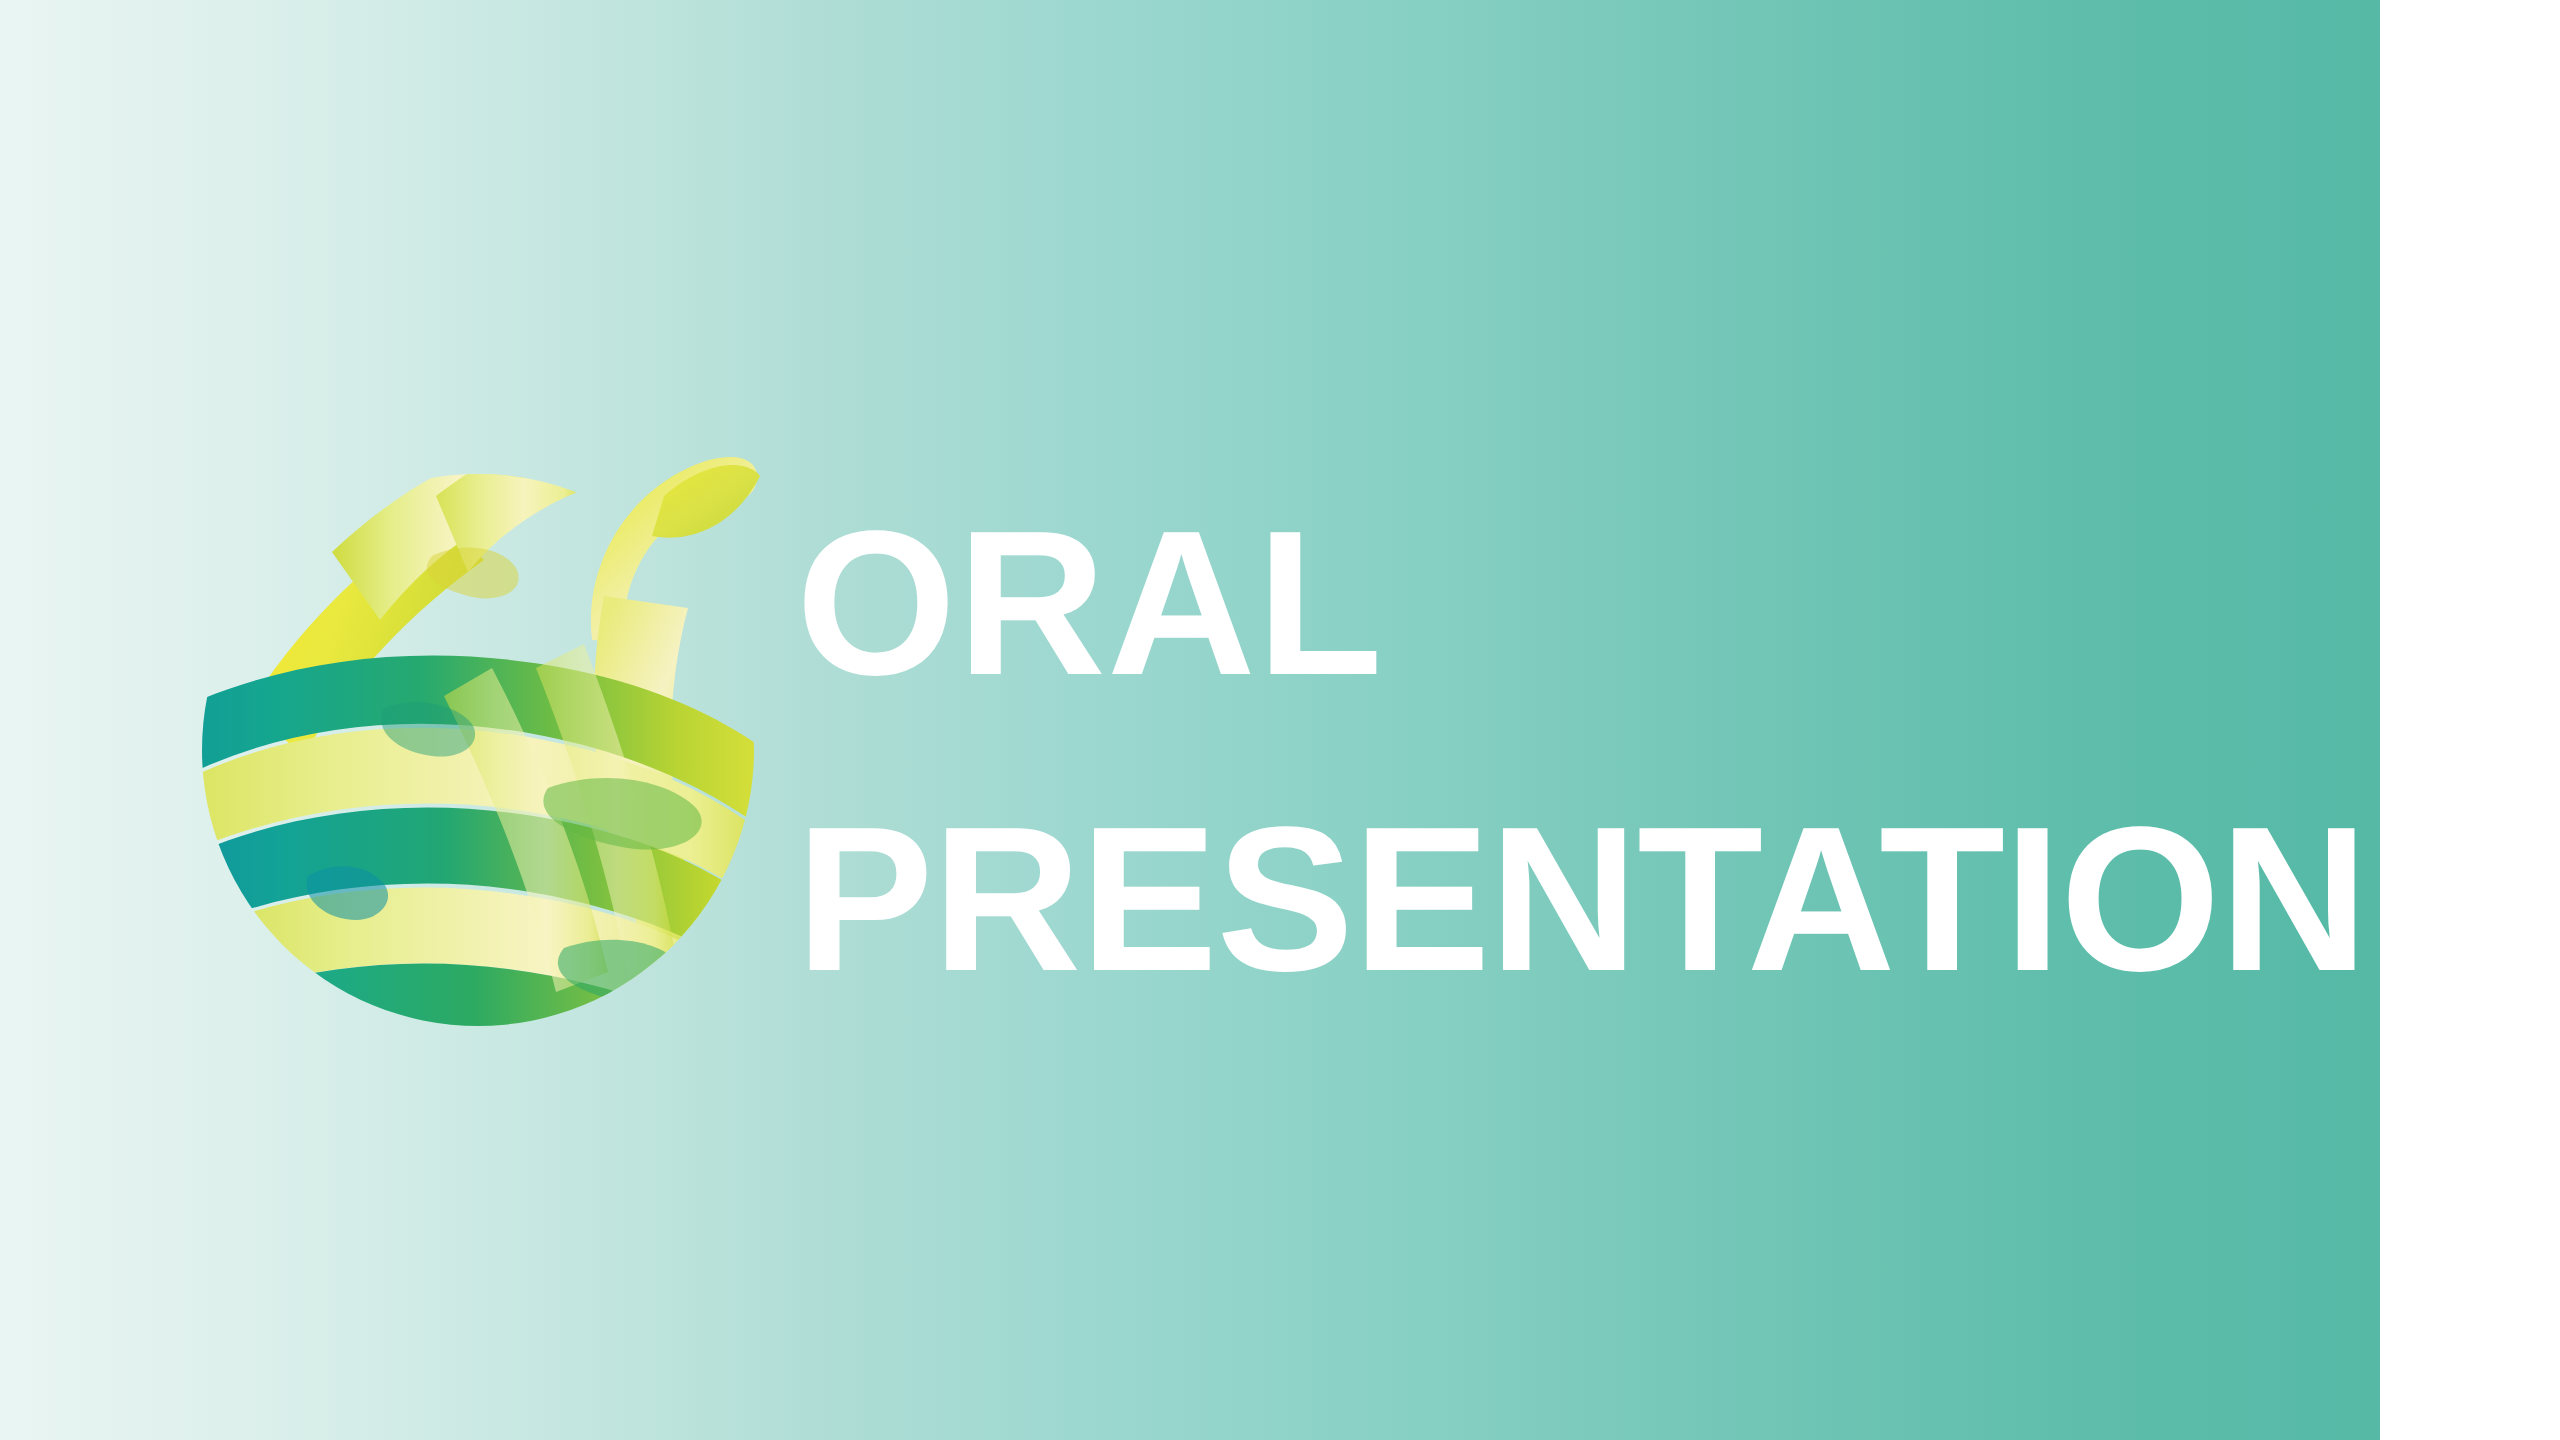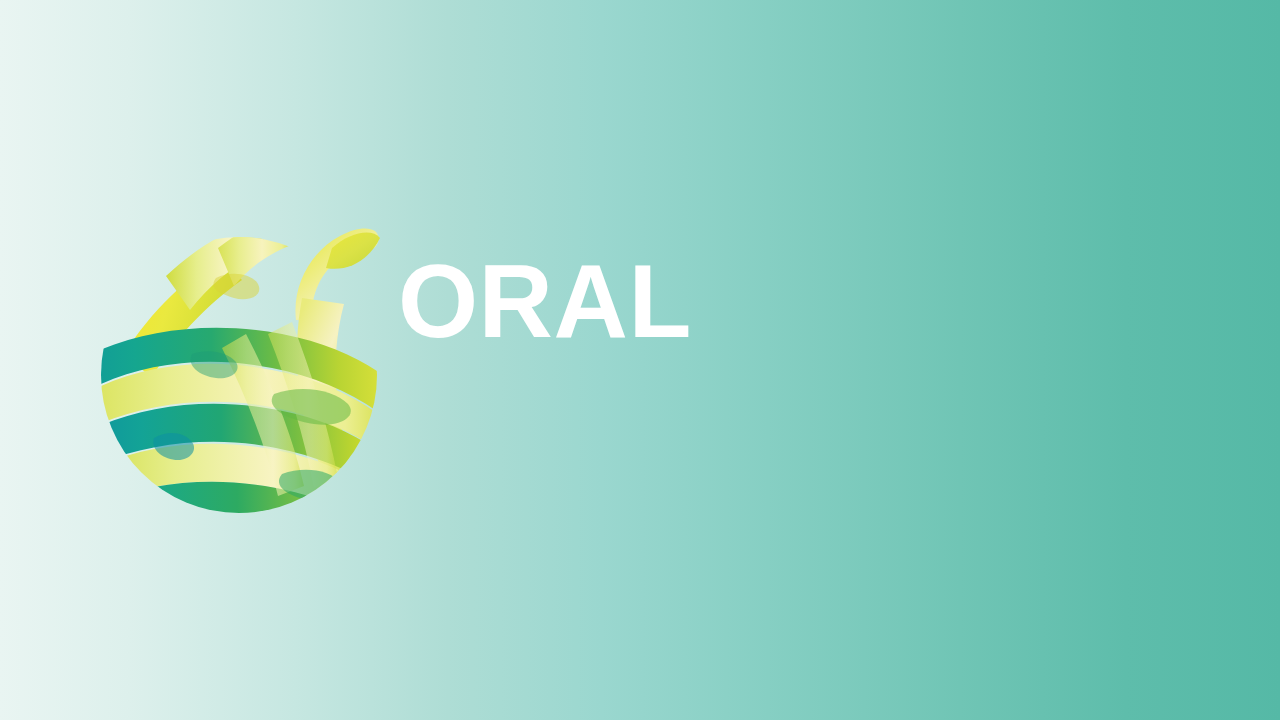--- a/index.html
+++ b/index.html
@@ -3,24 +3,25 @@
 <meta charset="utf-8">
 <title>Oral Presentation Slide</title>
 <style>
   html, body {
     margin: 0;
     padding: 0;
     background: #ffffff;
   }
   #slide {
     position: relative;
-    width: 1280px;
+    width: 1180px;
     height: 720px;
     overflow: hidden;
     font-family: "Liberation Sans", sans-serif;
+    padding-left: 10px;
   }
   #slide-background {
     position: absolute;
     inset: 0;
     background: linear-gradient(to right,
       #e9f5f2 0%,
       #ddf0ec 10%,
       #c6e7e1 23%,
       #aeddd5 35%,
       #9ad7cf 47%,
@@ -176,15 +177,16 @@
         <path d="M96 152 C112 146 132 150 140 160 C146 170 134 178 120 176 C104 174 90 164 96 152 Z" fill="#1d9c78" opacity="0.45"></path>
         <path d="M178 192 C206 182 238 188 252 202 C262 214 244 226 218 222 C192 218 168 206 178 192 Z" fill="#63b843" opacity="0.55"></path>
         <path d="M186 272 C208 264 234 268 244 280 C252 292 234 302 212 298 C192 294 176 284 186 272 Z" fill="#2aa768" opacity="0.55"></path>
         <path d="M120 76 C136 68 156 72 162 82 C168 94 152 100 138 96 C124 92 112 86 120 76 Z" fill="#d9d33a" opacity="0.5"></path>
       </g>
     </svg>
   </div>
 
   <div id="title-block">
     <div class="title-line" id="title-line-1">ORAL</div>
+    <div class="title-line" id="title-line-2">PRESENTATION</div>
   </div>
 
 </div>
 
 </body></html>

